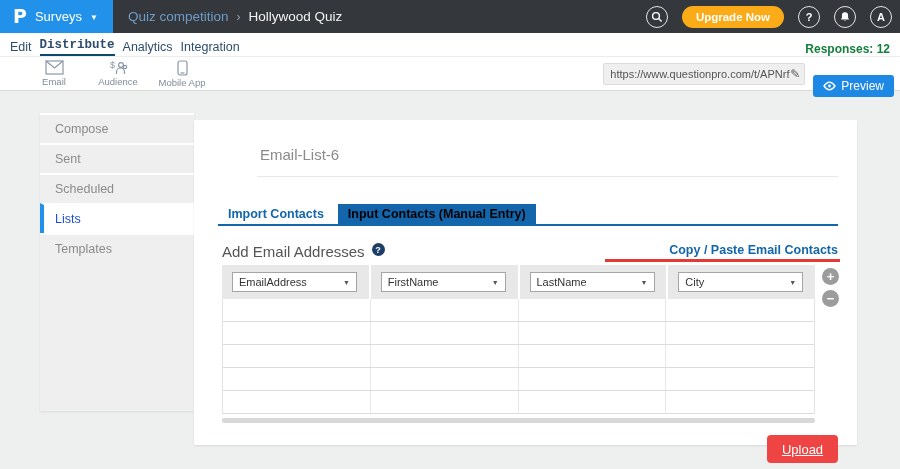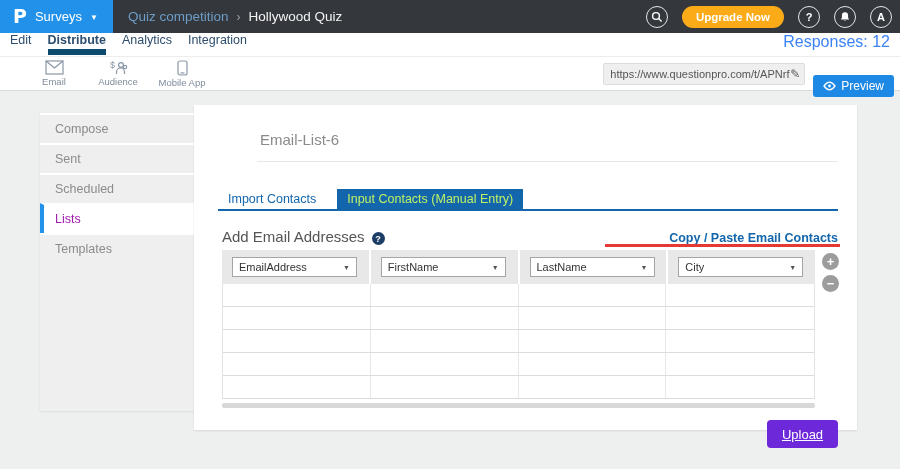--- a/index.html
+++ b/index.html
@@ -15,72 +15,72 @@
   .caret-down { color:#fff; font-size:8px; margin-top:1px; }
   .breadcrumb { display:flex; align-items:center; gap:8px; margin-left:15px; font-size:13.5px; }
   .bc-parent { color:#6d9dc8; }
   .bc-sep { color:#9aa0a6; font-size:12px; }
   .bc-current { color:#f2f2f2; }
   .topbar-right { margin-left:auto; display:flex; align-items:flex-end; gap:14px; padding-right:8px; }
   .circle-btn { width:22px; height:22px; border:1.5px solid #e6e6e6; border-radius:50%; display:flex; align-items:center; justify-content:center; color:#fff; font-size:11px; font-weight:bold; cursor:pointer; flex:0 0 auto; }
   .upgrade { height:22px; padding:0 14px; border:none; border-radius:11px; background:#fbab18; color:#fff; font-size:11.5px; font-weight:bold; font-family:inherit; cursor:pointer; }
 
   
-  .navrow { position:absolute; left:0; top:33px; width:900px; height:24px; background:#fff; border-bottom:1px solid #ececec; display:flex; align-items:flex-start; padding:0 10px; gap:16px; }
+  .navrow { position:absolute; left:0; top:33px; width:900px; height:24px; background:#fff; border-bottom:1px solid #ececec; display:flex; align-items:flex-end; padding:0 10px; gap:8px; }
   .nav-item { font-size:12.5px; color:#2d4d6e; font-weight:500; cursor:pointer; padding-bottom:2px; }
-  .nav-item.active { font-weight:bold; border-bottom:6px solid #0c4a6e; }
-  .responses { margin-left:auto; font-size:16px; font-weight:normal; color:#3b82f6; }
+  .nav-item.active { font-weight:bold; border-bottom:2px solid #0c4a6e;font-family:Liberation Mono, monospace; }
+  .responses { margin-left:auto; font-size:12px; font-weight:bold; color:#15803d; }
 
   
   .toolbar { position:absolute; left:0; top:57px; width:900px; height:34px; background:#fff; border-bottom:1px solid #d8dada; display:flex; align-items:center; padding-left:22px; }
   .tool { width:64px; display:flex; flex-direction:column; align-items:center; gap:1px; cursor:pointer; }
   .tool svg { stroke:#8a97a6; fill:none; stroke-width:1.2; }
   .tool-label { font-size:9.5px; color:#7f8c9b; white-space:nowrap; }
   .toolbar-right { margin-left:auto; display:flex; align-items:center; gap:8px; padding-right:6px; }
   .url-wrap { width:202px; height:22px; background:#efefef; border:1px solid #dcdcdc; border-radius:2px; display:flex; align-items:center; padding:0 4px 0 6px; }
   .url-input { flex:1; min-width:0; border:none; background:transparent; font-size:11px; color:#555; font-family:inherit; outline:none; }
   .pencil { color:#555; font-size:12px; cursor:pointer; }
   .preview-btn { height:22px; padding:0 10px; background:#1e88e5; border:none; border-radius:3px; color:#fff; font-size:12px; font-family:inherit; display:flex; align-items:center; gap:5px; cursor:pointer;margin-top:24px; }
   .preview-btn svg { stroke:#fff; fill:none; stroke-width:1.3; }
 
   
-  .card { position:absolute; left:194px; top:105px; width:663px; height:325px; background:#fff; box-shadow:0 1px 2px rgba(0,0,0,0.10); }
+  .card { position:absolute; left:194px; top:120px; width:663px; height:325px; background:#fff; box-shadow:0 1px 2px rgba(0,0,0,0.10); }
   .sidebar { position:absolute; left:40px; top:113px; width:154px; height:298px; background:#efefef; box-shadow:0 1px 2px rgba(0,0,0,0.08); }
   .side-item { height:30px; background:#efefef; border-top:2px solid #fff; display:flex; align-items:center; padding-left:15px; font-size:12.5px; color:#8b8b8b; cursor:pointer; }
-  .side-item.active { background:#fff; border-left:4px solid #2191ea; padding-left:11px; color:#a21caf; }
+  .side-item.active { background:#fff; border-left:4px solid #2191ea; padding-left:11px; color:#1d4ed8; }
 
   .page-title { position:absolute; left:66px; top:26px; font-size:15px; font-weight:normal; color:#8a8a8a; }
   .title-divider { position:absolute; left:63px; top:56px; width:581px; height:1px; background:#e8e8e8; }
 
   .tabs { position:absolute; left:24px; top:85px; width:620px; height:21px; border-bottom:2px solid #1366ac; display:flex; align-items:flex-end; }
-  .tab { font-size:12.5px; font-weight:normal; color:#1366ac; padding:3px 10px; cursor:pointer; white-space:nowrap; }
-  .tab.active { background:#1366ac; color:#bef264; margin-left:11px; }
-
-  .section-row { position:absolute; left:28px; top:123px; width:616px; display:flex; align-items:flex-end; }
+  .tab { font-size:12.5px; font-weight:bold; color:#1366ac; padding:3px 10px; cursor:pointer; white-space:nowrap; }
+  .tab.active { background:#1366ac; color:#000000; margin-left:4px; }
+
+  .section-row { position:absolute; left:28px; top:123px; width:616px; display:flex; align-items:flex-start; }
   .section-title { font-size:15px; color:#555; }
   .help-badge { width:13px; height:13px; margin-left:7px; border-radius:50%; background:#1c3e66; color:#fff; font-size:9px; font-weight:bold; display:flex; align-items:center; justify-content:center; cursor:pointer; }
   .copy-link { margin-left:auto; font-size:12.5px; font-weight:bold; color:#1366ac; cursor:pointer; text-decoration:none; }
   .red-underline { position:absolute; left:411px; top:139px; width:235px; height:3px; background:#e53935; }
 
   .grid-header { position:absolute; left:28px; top:145px; width:593px; height:34px; background:#fff; display:grid; grid-template-columns:repeat(4,1fr); column-gap:2px; }
   .head-cell { background:#e8e8e8; display:flex; align-items:center; padding-left:10px; }
   .select-mimic { width:125px; height:20px; background:#fff; border:1px solid #a5a5a5; display:flex; align-items:center; padding:0 6px; font-size:11px; color:#333; cursor:pointer; }
   .select-mimic::after { content:"▼"; font-size:7px; color:#555; margin-left:auto; }
 
   .grid-body { position:absolute; left:28px; top:179px; width:593px; border-left:1px solid #e3e3e3; border-right:1px solid #e3e3e3; }
   .body-row { display:grid; grid-template-columns:repeat(4,1fr); height:23px; border-bottom:1px solid #dcdcdc; }
   .body-cell { border-right:1px solid #e8e8e8; background:#fff; cursor:text; }
   .body-cell:last-child { border-right:none; }
 
   .scroll-strip { position:absolute; left:28px; top:298px; width:593px; height:5px; background:#d8d8d8; border-radius:2px; }
 
   .row-controls { position:absolute; left:628px; top:148px; display:flex; flex-direction:column; gap:5px; }
   .round-btn { width:17px; height:17px; border-radius:50%; background:#9c9c9c; border:none; color:#fff; font-size:13px; font-weight:bold; line-height:15px; text-align:center; cursor:pointer; padding:0; font-family:inherit; }
 
-  .upload-btn { position:absolute; left:573px; top:315px; width:71px; height:28px; background:#6d28d9; border:none; border-radius:4px; color:#fff; font-size:13px; font-family:inherit; cursor:pointer;text-decoration:underline; }
+  .upload-btn { position:absolute; left:573px; top:315px; width:71px; height:28px; background:#ef4444; border:none; border-radius:4px; color:#fff; font-size:13px; font-family:inherit; cursor:pointer;text-decoration:underline; }
 </style>
 </head>
 <body>
 
 <div class="screen">
 
   <header class="topbar">
     <div class="brand">
       <span class="logo">P</span>
       <span class="brand-label">Surveys</span>

